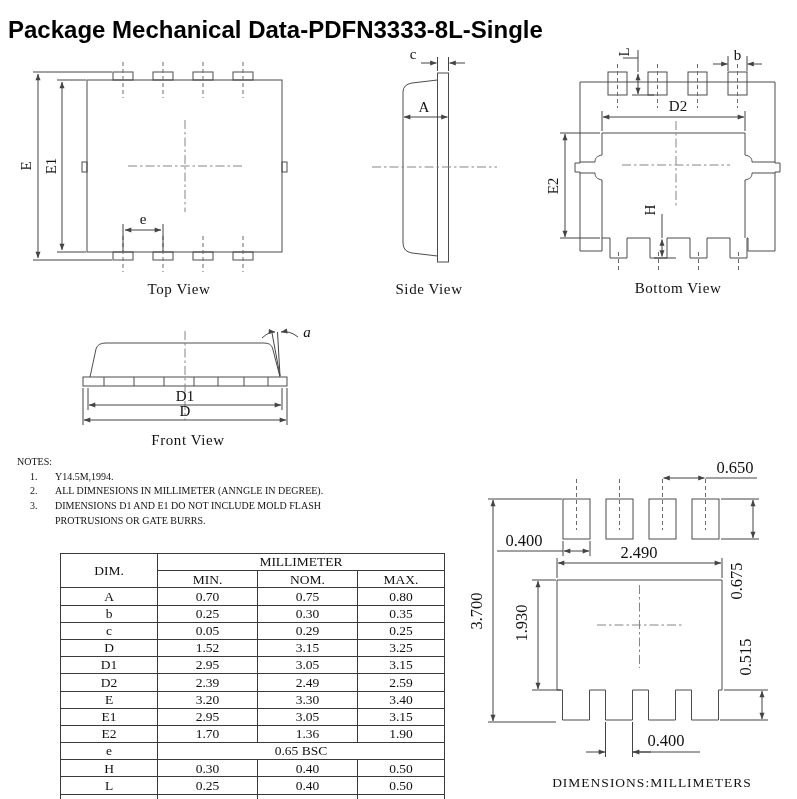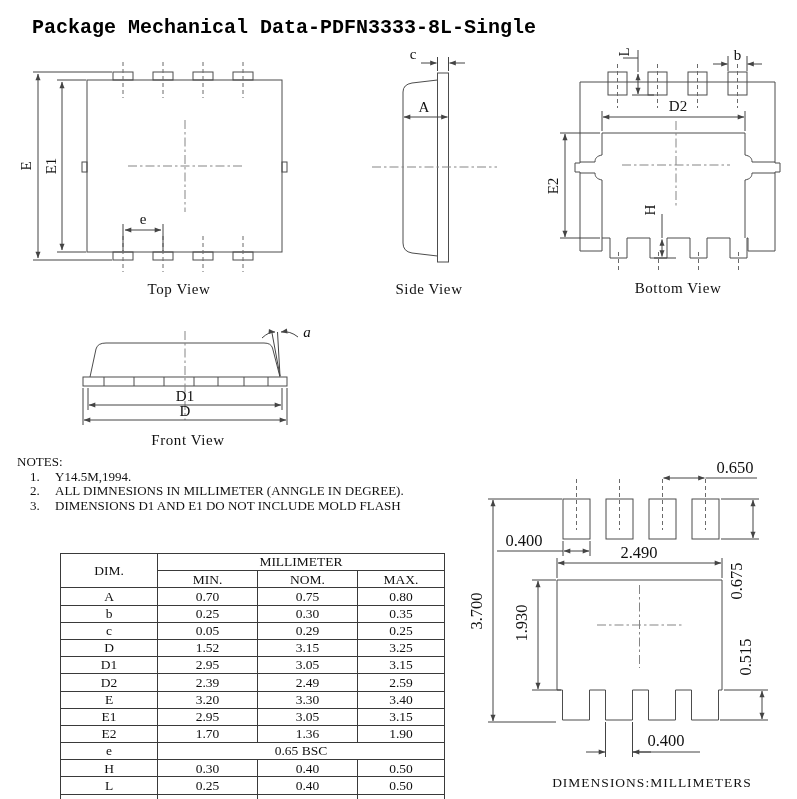--- a/index.html
+++ b/index.html
@@ -1,32 +1,32 @@
 <!DOCTYPE html>
 <html><head>
 <meta charset="utf-8">
 <style>
   html,body{margin:0;padding:0;background:#fff;}
   #page{position:relative;width:797px;height:799px;background:#ffffff;overflow:hidden;
         font-family:"Liberation Serif",serif;color:#111;}
-  #title{position:absolute;left:32px;top:16px;font-family:Liberation Mono, monospace;
-         font-weight:bold;font-size:20px;color:#000;letter-spacing:0px;white-space:nowrap;}
+  #title{position:absolute;left:8px;top:16px;font-family:Liberation Sans, sans-serif;
+         font-weight:bold;font-size:24px;color:#000;letter-spacing:0px;white-space:nowrap;}
   svg{position:absolute;left:0;top:0;}
   .s{stroke:#4d4d4d;fill:none;stroke-width:1;}
   .dim{stroke:#444;fill:none;stroke-width:1;}
   .cl{stroke:#858585;fill:none;stroke-width:1;stroke-dasharray:9 3 2.5 3;}
   .pd{stroke:#6a6a6a;fill:none;stroke-width:1;stroke-dasharray:4 3;}
   text{fill:#111;}
   .dl{font:15px "Liberation Serif",serif;}
   .num{font:16.5px "Liberation Serif",serif;}
   .cap{font:15px "Liberation Serif",serif;letter-spacing:.6px;}
   .mmcap{font:13.5px "Liberation Serif",serif;letter-spacing:1px;}
   .ital{font-style:italic;}
   
-  #notes{position:absolute;left:17px;top:455px;width:470px;font-size:13px;line-height:14.7px;}
+  #notes{position:absolute;left:17px;top:455px;width:470px;font-size:10px;line-height:14.7px;}
   #notes .row{display:flex;}
   #notes .n{width:38px;padding-left:13px;box-sizing:border-box;flex:none;}
   
   #dimtable{position:absolute;left:60px;top:553px;border-collapse:collapse;
             font-size:13.5px;table-layout:fixed;}
   #dimtable td,#dimtable th{border:1px solid #3a3a3a;text-align:center;padding:0;
             height:16.2px;line-height:1;font-weight:normal;}
   #dimtable col.c0{width:97px;} #dimtable col.c1{width:100px;}
   #dimtable col.c2{width:100px;} #dimtable col.c3{width:87px;}
 </style>
@@ -196,20 +196,21 @@
     <div class="row">
       <div class="n">2.</div>
       <div>
         <div>ALL DIMNESIONS IN MILLIMETER (ANNGLE IN DEGREE).</div>
       </div>
     </div>
     <div class="row">
       <div class="n">3.</div>
       <div>
         <div>DIMENSIONS D1 AND E1 DO NOT INCLUDE MOLD FLASH</div>
+        <div>PROTRUSIONS OR GATE BURRS.</div>
       </div>
     </div>
   </div>
 
   <table id="dimtable">
     <colgroup>
         <col class="c0">
         <col class="c1">
         <col class="c2">
         <col class="c3">

